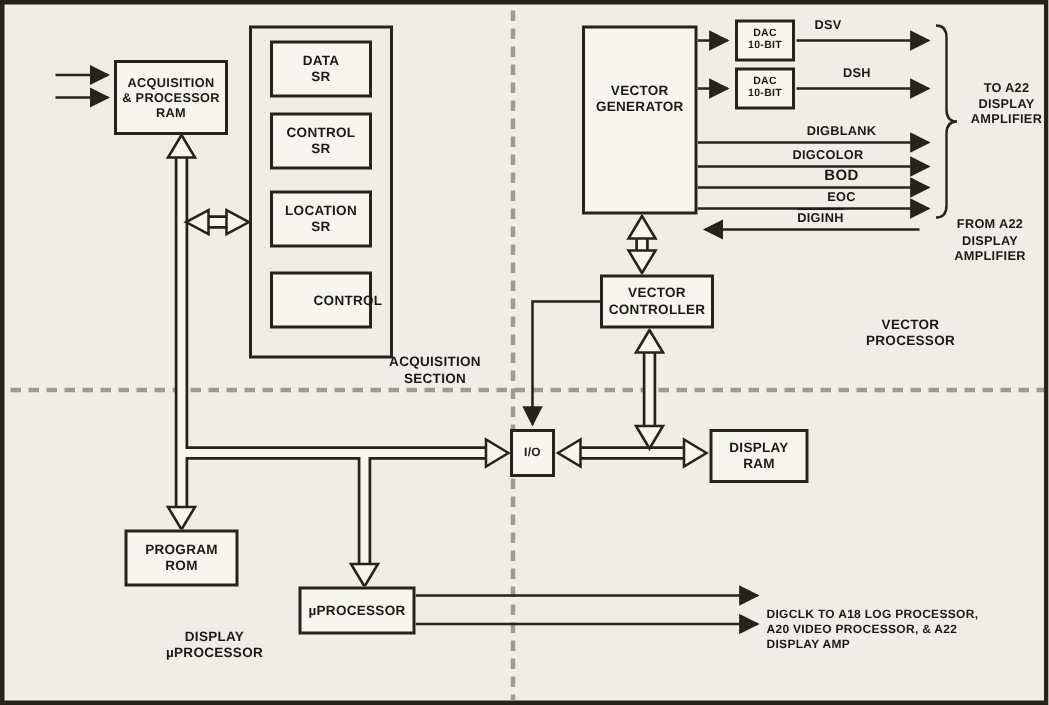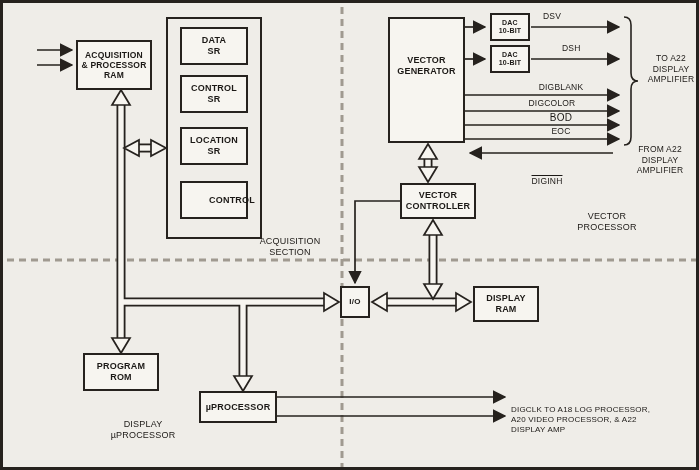--- a/index.html
+++ b/index.html
@@ -10,25 +10,25 @@
   }
   .stage svg{position:absolute;left:0;top:0;}
   .divider{stroke:#a09a90;stroke-width:3;stroke-dasharray:7 5;}
   .arr{stroke:#26221e;stroke-width:1.7;fill:none;marker-end:url(#ah);}
   .block{
     position:absolute;box-sizing:border-box;border:2px solid #26221e;background:#f7f5f0;
     display:flex;align-items:center;justify-content:center;text-align:center;
     font-weight:bold;color:#1c1916;white-space:pre-line;line-height:1.2;letter-spacing:.2px;
   }
   .lbl{
-    position:absolute;font-weight:normal;color:#1c1916;white-space:pre-line;
+    position:absolute;font-weight:bold;color:#1c1916;white-space:pre-line;
     line-height:1.25;letter-spacing:.2px;
   }
   .center{text-align:center;}
-  .overline{text-decoration:overline;margin-top:36px;}
+  .overline{text-decoration:overline;}
 </style>
 </head>
 <body>
 
 <div class="stage">
 
   <svg width="699" height="470" viewBox="0 0 699 470">
     <defs>
       <marker id="ah" viewBox="0 0 10 10" refX="9" refY="5" markerWidth="8" markerHeight="8" orient="auto-start-reverse">
         <path d="M0,0 L10,5 L0,10 z" fill="#26221e"></path>

